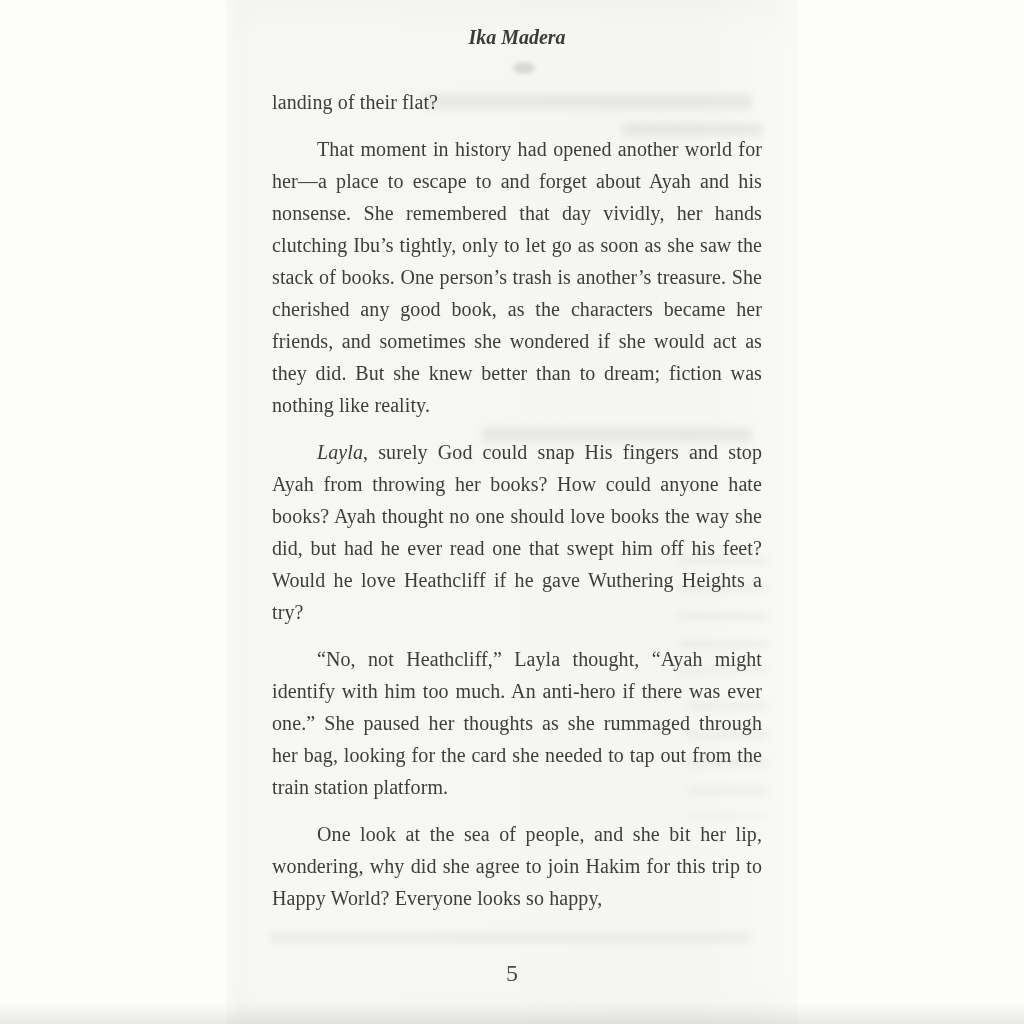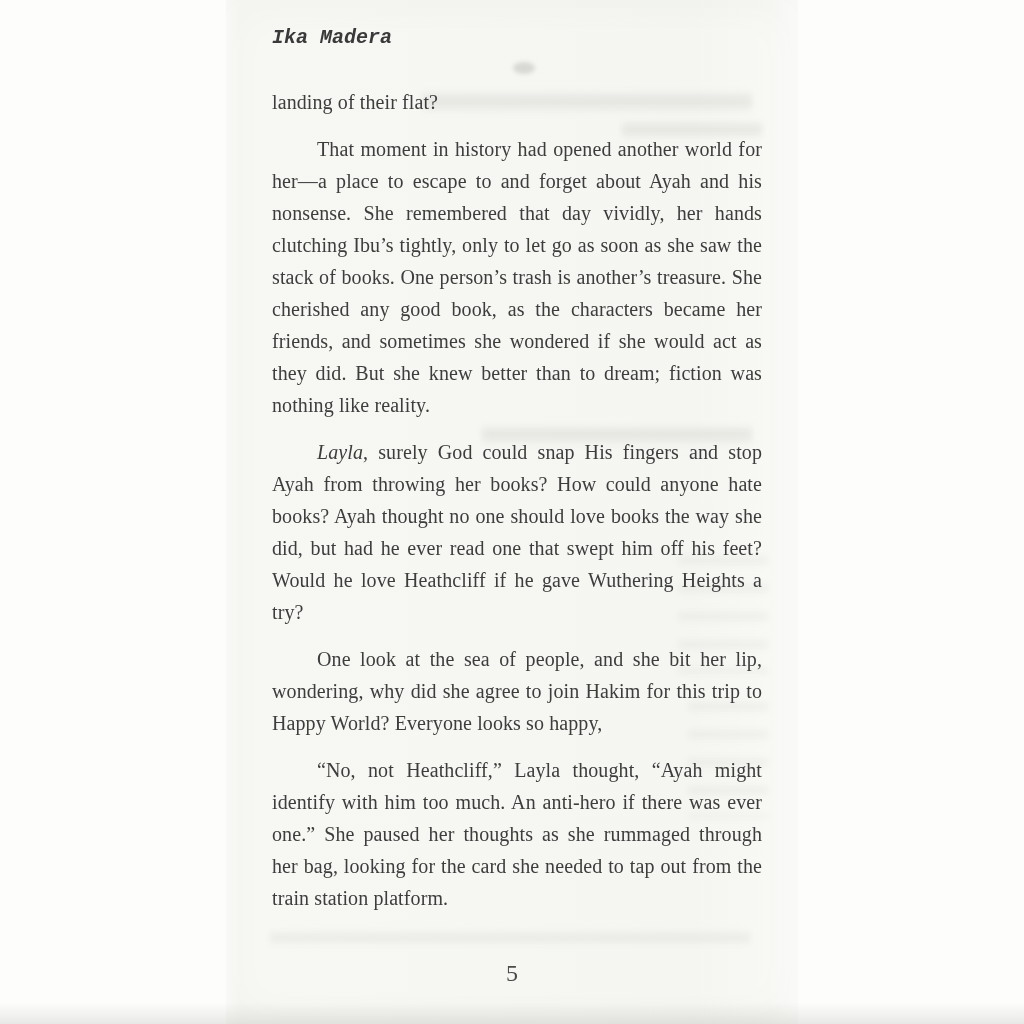--- a/index.html
+++ b/index.html
@@ -46,22 +46,22 @@
   .smudge.dot {
     background: rgba(140,140,132,0.28);
     border-radius: 50%;
     filter: blur(2px);
   }
 
   .running-header {
     position: absolute;
     top: 26px; left: 46px;
     width: 490px;
-    text-align: left;
-    font-family: Liberation Mono, monospace;
+    text-align: center;
+    font-family: Liberation Serif, serif;
     font-style: italic;
     font-weight: 600;
     font-size: 20px;
     color: #3a3a3a;
   }
 
   .body-text {
     position: absolute;
     top: 86px; left: 46px;
     width: 490px;
@@ -99,20 +99,20 @@
     <div class="smudge line" style="left:44px;  top:930px; width:480px; height:16px; opacity:0.8;"></div>
 
     <div class="running-header">
       <span>Ika Madera</span>
     </div>
 
     <div class="body-text">
       <p>landing of their flat?</p>
       <p class="indent">That moment in history had opened another world for her—a place to escape to and forget about Ayah and his nonsense. She remembered that day vividly, her hands clutching Ibu’s tightly, only to let go as soon as she saw the stack of books. One person’s trash is another’s treasure. She cherished any good book, as the characters became her friends, and sometimes she wondered if she would act as they did. But she knew better than to dream; fiction was nothing like reality.</p>
       <p class="indent"><i>Layla</i><span>, surely God could snap His fingers and stop Ayah from throwing her books? How could anyone hate books? Ayah thought no one should love books the way she did, but had he ever read one that swept him off his feet? Would he love Heathcliff if he gave Wuthering Heights a try?</span></p>
+      <p class="indent">“No, not Heathcliff,” Layla thought, “Ayah might identify with him too much. An anti-hero if there was ever one.” She paused her thoughts as she rummaged through her bag, looking for the card she needed to tap out from the train station platform.</p>
       <p class="indent">One look at the sea of people, and she bit her lip, wondering, why did she agree to join Hakim for this trip to Happy World? Everyone looks so happy,</p>
-      <p class="indent">“No, not Heathcliff,” Layla thought, “Ayah might identify with him too much. An anti-hero if there was ever one.” She paused her thoughts as she rummaged through her bag, looking for the card she needed to tap out from the train station platform.</p>
     </div>
 
     <div class="page-number">5</div>
 
   </div>
 </div>
 
 </body></html>

